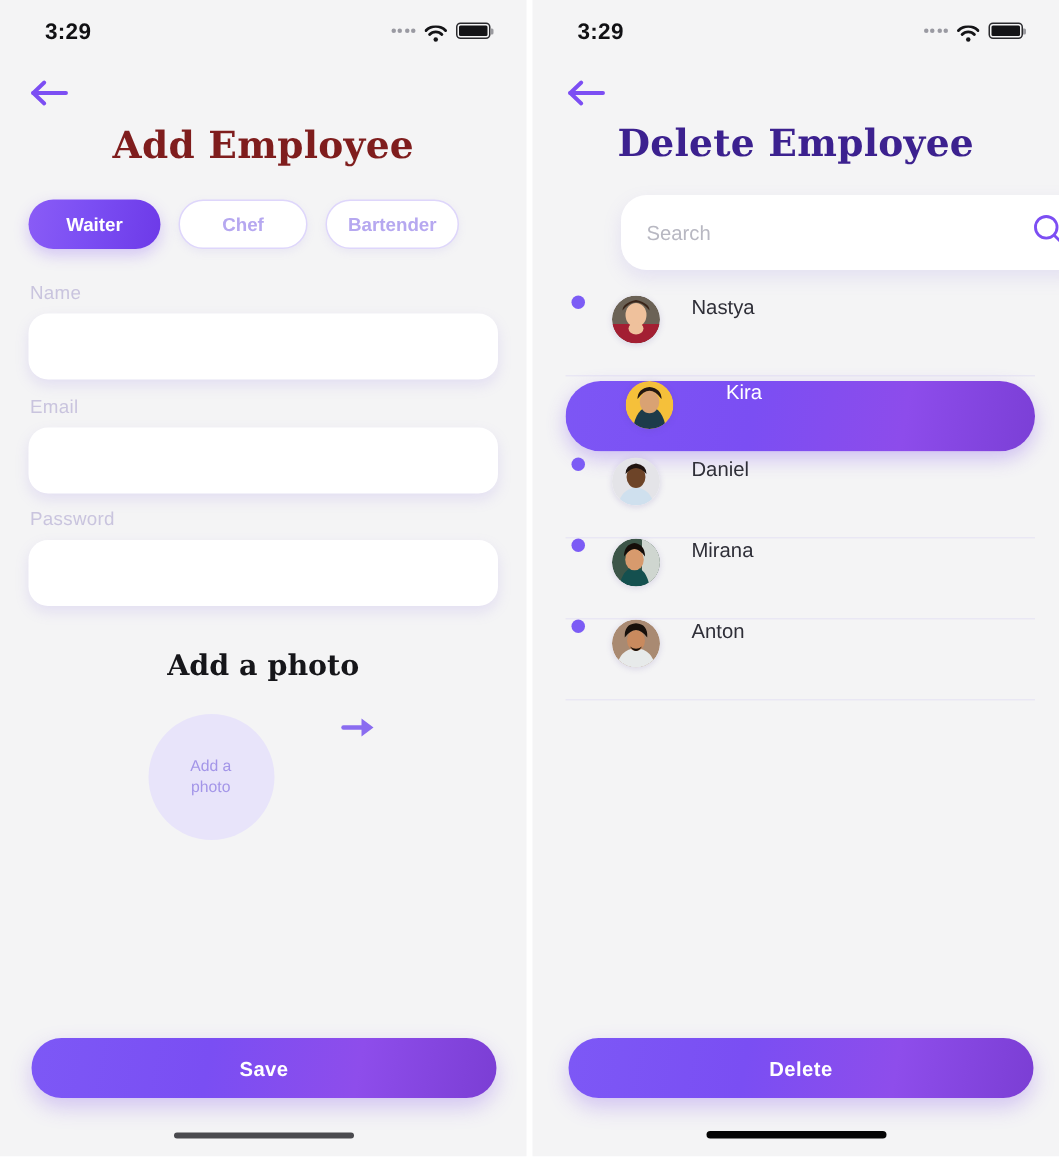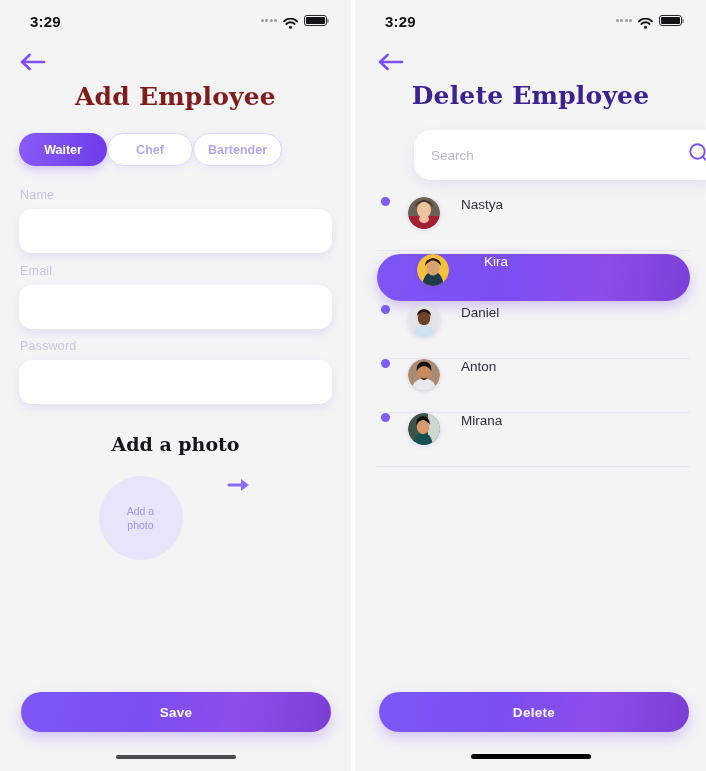--- a/index.html
+++ b/index.html
@@ -65,21 +65,21 @@
     font-weight: bold;
     font-size: 25px;
     color: #7f1d1d;
     letter-spacing: 0.2px;
   }
   .page-title.right-title { top: 81px; color: #3c218f; }
 
   
   .roles {
     position: absolute; left: 19px; top: 133px;
-    display: flex; align-items: center;
+    display: flex; gap: 12px; align-items: center;
   }
   .chip {
     height: 33px; border-radius: 17px;
     display: flex; align-items: center; justify-content: center;
     font-size: 12.5px; font-weight: bold; cursor: pointer;
     padding: 0 14px;
   }
   .chip.active {
     background: linear-gradient(100deg, #8a5cf6 0%, #7b4ef3 45%, #6d3ae8 100%);
     color: #ffffff;
@@ -393,20 +393,41 @@
               <rect width="32" height="32" fill="#e4e4e8"></rect>
               <path d="M4 32 Q6 21 16 20 Q26 21 28 32Z" fill="#cfe0ee"></path>
               <ellipse cx="16" cy="13" rx="6.3" ry="7.3" fill="#6d4428"></ellipse>
               <path d="M9 11 Q16 3 23 11 Q23 5 16 4 Q9 5 9 11Z" fill="#201510"></path>
             </g>
           </svg>
         </span>
         <span class="ename">Daniel</span>
       </div>
 
+      <div class="emp-row">
+        <span class="dot"></span>
+        <span class="avatar">
+          <svg width="32" height="32" viewBox="0 0 32 32">
+            <defs>
+                <clipPath id="c4">
+                  <circle cx="16" cy="16" r="16"></circle>
+                </clipPath>
+              </defs>
+            <g clip-path="url(#c4)">
+              <rect width="32" height="32" fill="#3c5548"></rect>
+              <rect x="20" width="12" height="32" fill="#cfd6d0"></rect>
+              <path d="M5 32 Q7 20 15 19 Q23 20 25 32Z" fill="#14504f"></path>
+              <ellipse cx="15" cy="14" rx="6.2" ry="7.2" fill="#d79a6d"></ellipse>
+              <path d="M8 12 Q15 2 22 12 Q22 4 15 3 Q8 4 8 12Z" fill="#150d09"></path>
+            </g>
+          </svg>
+        </span>
+        <span class="ename">Mirana</span>
+      </div>
+
       <div class="emp-row last">
         <span class="dot"></span>
         <span class="avatar">
           <svg width="32" height="32" viewBox="0 0 32 32">
             <defs>
                 <clipPath id="c5">
                   <circle cx="16" cy="16" r="16"></circle>
                 </clipPath>
               </defs>
             <g clip-path="url(#c5)">
@@ -414,40 +435,19 @@
               <path d="M3 32 Q5 20 16 19 Q27 20 29 32Z" fill="#e7eaea"></path>
               <ellipse cx="16" cy="14" rx="6" ry="7" fill="#c98a5e"></ellipse>
               <path d="M8.5 12 Q16 2 23.5 12 Q24 3 16 2.5 Q8 3 8.5 12Z" fill="#17100b"></path>
               <path d="M12 18 Q16 21 20 18 Q18 21 16 21 Q14 21 12 18Z" fill="#17100b"></path>
             </g>
           </svg>
         </span>
         <span class="ename">Anton</span>
       </div>
 
-      <div class="emp-row">
-        <span class="dot"></span>
-        <span class="avatar">
-          <svg width="32" height="32" viewBox="0 0 32 32">
-            <defs>
-                <clipPath id="c4">
-                  <circle cx="16" cy="16" r="16"></circle>
-                </clipPath>
-              </defs>
-            <g clip-path="url(#c4)">
-              <rect width="32" height="32" fill="#3c5548"></rect>
-              <rect x="20" width="12" height="32" fill="#cfd6d0"></rect>
-              <path d="M5 32 Q7 20 15 19 Q23 20 25 32Z" fill="#14504f"></path>
-              <ellipse cx="15" cy="14" rx="6.2" ry="7.2" fill="#d79a6d"></ellipse>
-              <path d="M8 12 Q15 2 22 12 Q22 4 15 3 Q8 4 8 12Z" fill="#150d09"></path>
-            </g>
-          </svg>
-        </span>
-        <span class="ename">Mirana</span>
-      </div>
-
     </div>
 
     <button class="primary-btn delete">Delete</button>
     <div class="home-ind black"></div>
   </div>
 
 </div>
 
 </body></html>

